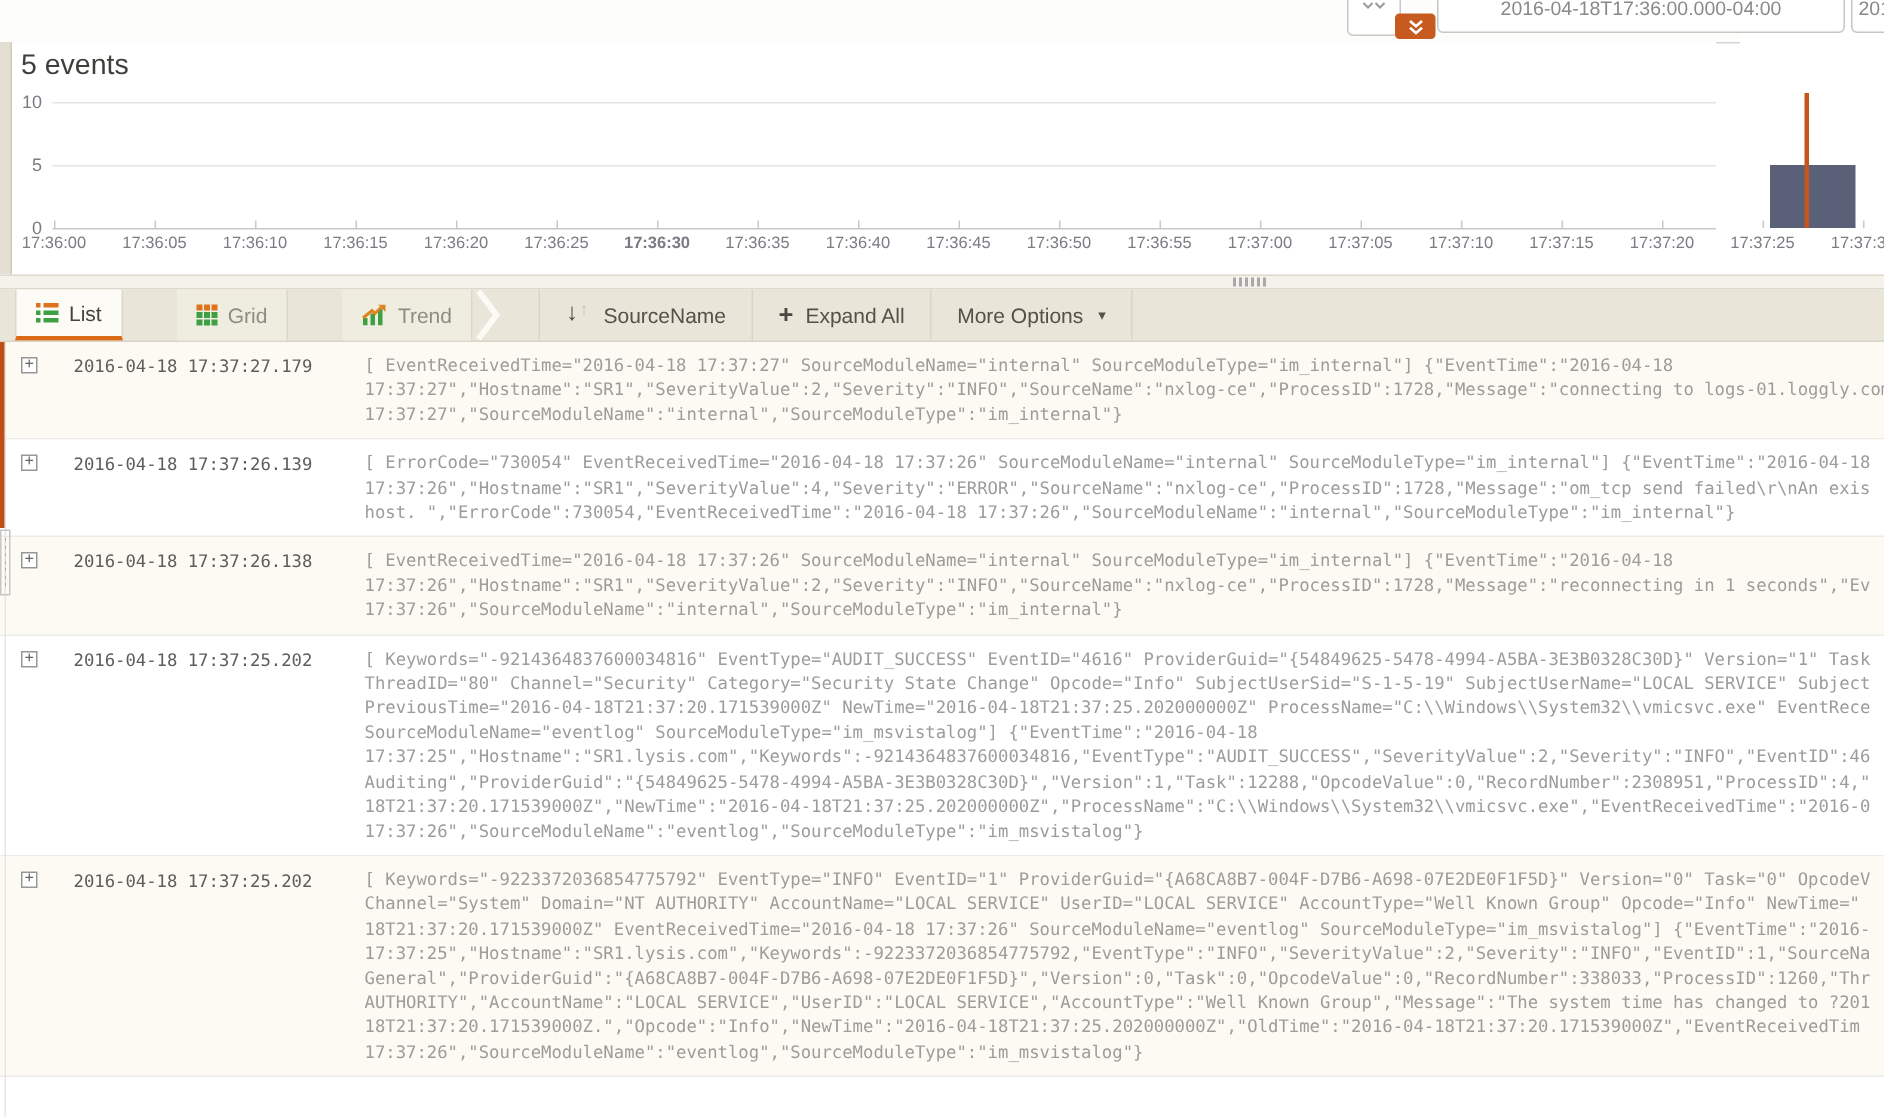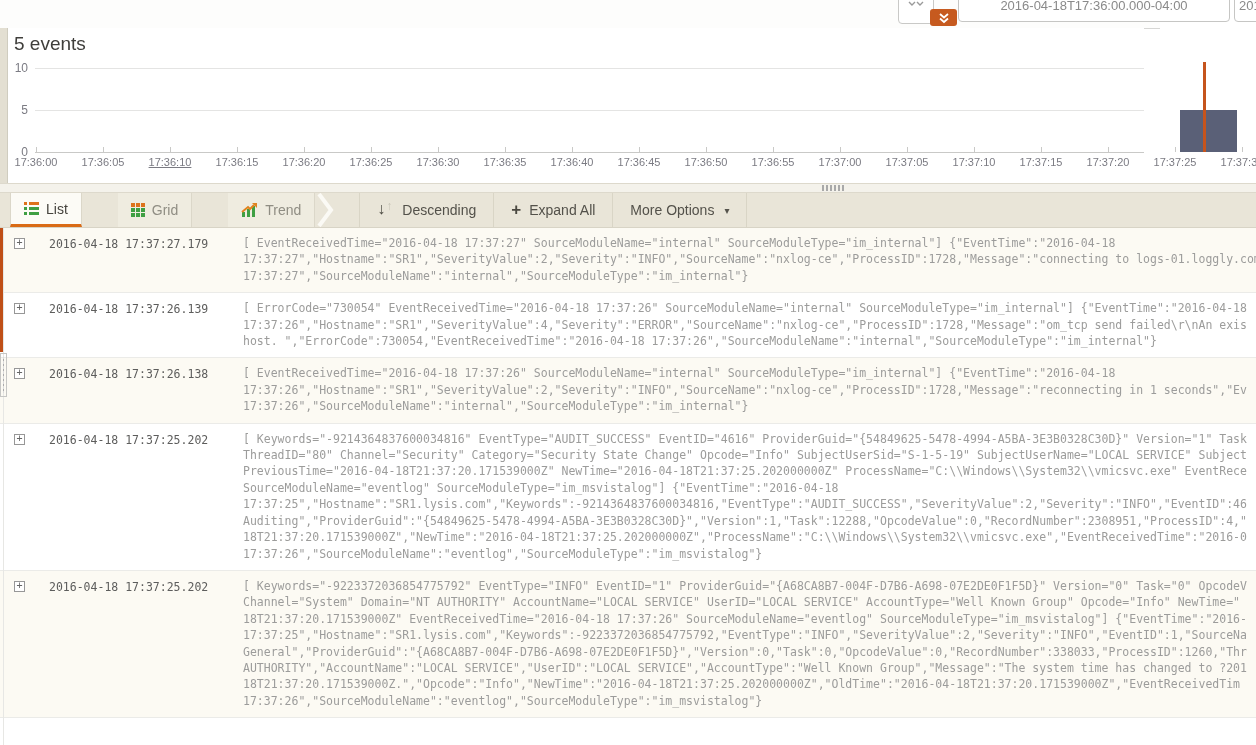--- a/index.html
+++ b/index.html
@@ -125,29 +125,29 @@
     <div class="axis-line"></div>
     <div class="ylab" style="top:33px">10</div>
     <div class="ylab" style="top:75px">5</div>
     <div class="ylab" style="top:117px">0</div>
     <div id="x-axis">
         <div class="tick-mark" style="left: 36px;"></div>
         <div class="tick-label" style="left: 3px;">17:36:00</div>
         <div class="tick-mark" style="left: 103px;"></div>
         <div class="tick-label" style="left: 70px;">17:36:05</div>
         <div class="tick-mark" style="left: 170px;"></div>
-        <div class="tick-label" style="left: 137px; text-decoration: underline;">17:36:10</div>
+        <div class="tick-label" style="left: 137px;">17:36:10</div>
         <div class="tick-mark" style="left: 237px;"></div>
         <div class="tick-label" style="left: 204px;">17:36:15</div>
         <div class="tick-mark" style="left: 304px;"></div>
         <div class="tick-label" style="left: 271px;">17:36:20</div>
         <div class="tick-mark" style="left: 371px;"></div>
         <div class="tick-label" style="left: 338px;">17:36:25</div>
         <div class="tick-mark" style="left: 438px;"></div>
-        <div class="tick-label" style="left: 405px;">17:36:30</div>
+        <div class="tick-label" style="left: 405px; font-weight: bold;">17:36:30</div>
         <div class="tick-mark" style="left: 505px;"></div>
         <div class="tick-label" style="left: 472px;">17:36:35</div>
         <div class="tick-mark" style="left: 572px;"></div>
         <div class="tick-label" style="left: 539px;">17:36:40</div>
         <div class="tick-mark" style="left: 639px;"></div>
         <div class="tick-label" style="left: 606px;">17:36:45</div>
         <div class="tick-mark" style="left: 706px;"></div>
         <div class="tick-label" style="left: 673px;">17:36:50</div>
         <div class="tick-mark" style="left: 773px;"></div>
         <div class="tick-label" style="left: 740px;">17:36:55</div>
@@ -223,21 +223,21 @@
     <svg class="tab-chevron" width="18" height="34" viewBox="0 0 18 34">
       <path d="M2 1 L14 17 L2 33" stroke="#fbfaf5" stroke-width="4" fill="none"></path>
     </svg>
     <div class="btns">
       <div class="sep"></div>
       <div class="tbtn">
         <span class="sort-icon">
             <span class="d">↓</span>
             <span class="u">↑</span>
           </span>
-        <span>Descending</span>
+        <span>SourceName</span>
       </div>
       <div class="sep"></div>
       <div class="tbtn">
         <span class="plus">+</span>
         <span>Expand All</span>
       </div>
       <div class="sep"></div>
       <div class="tbtn">
         <span>More Options</span>
         <span class="caret">▾</span>

